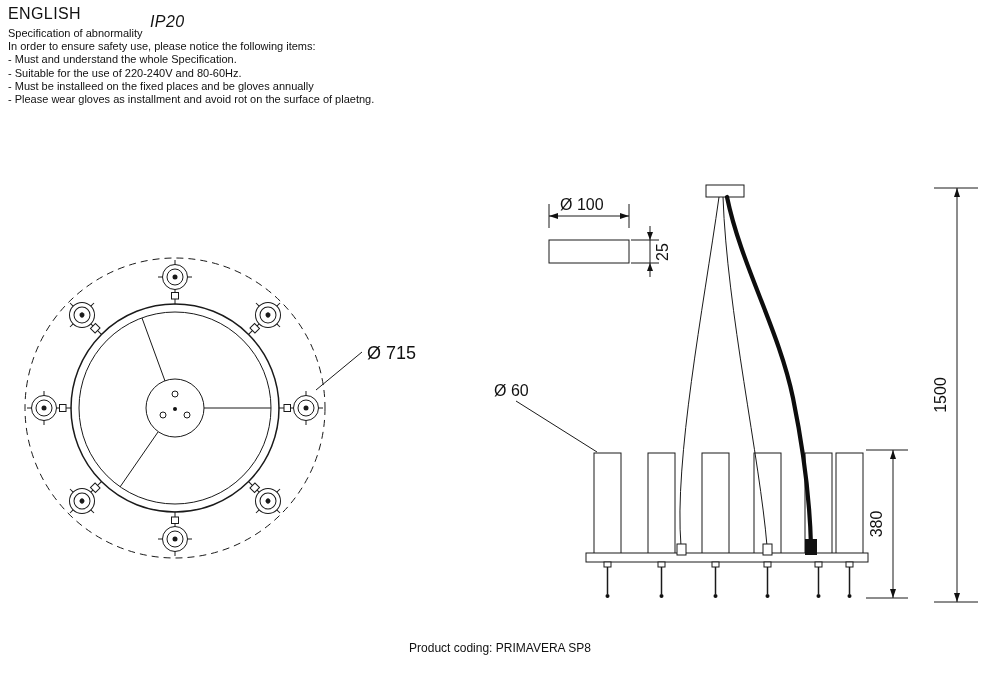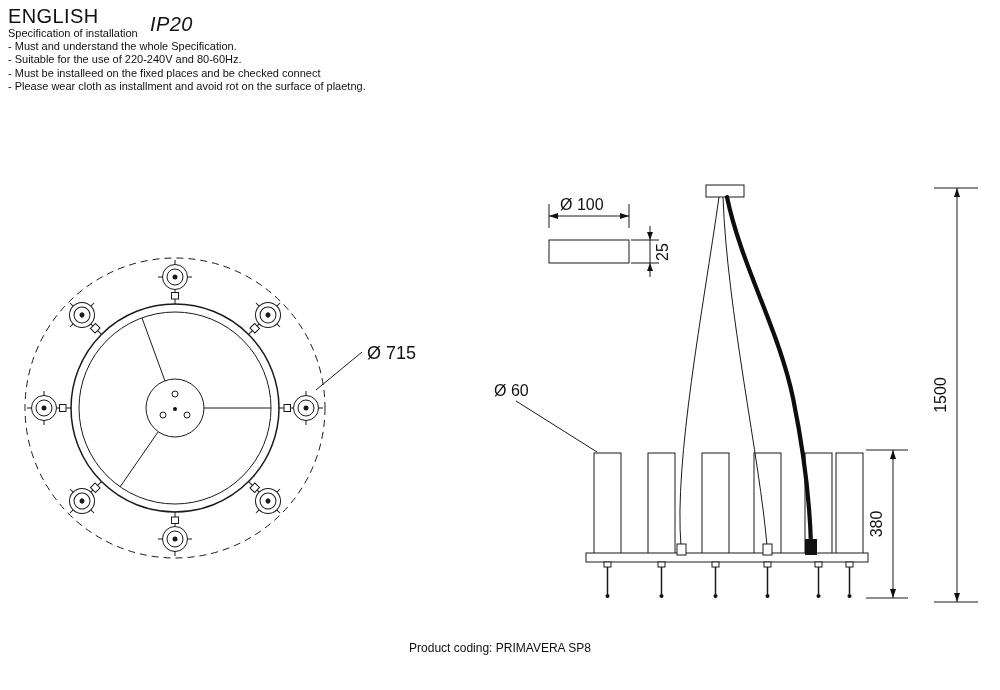--- a/index.html
+++ b/index.html
@@ -1,18 +1,18 @@
 <!DOCTYPE html>
 <html><head>
 <meta charset="utf-8">
 <style>
   html,body{margin:0;padding:0;background:#fff;}
   .page{position:relative;width:1000px;height:690px;background:#ffffff;overflow:hidden;
         font-family:"Liberation Sans","DejaVu Sans",sans-serif;color:#111;}
-  .hdr{position:absolute;top:5px;left:8px;font-size:20px;letter-spacing:.4px;}
+  .hdr{position:absolute;top:5px;left:8px;font-size:16px;letter-spacing:.4px;}
   .hdr .ip{position:absolute;left:142px;top:8px;font-style:italic;}
   .spec{position:absolute;top:27px;left:8px;font-size:11px;line-height:13.2px;white-space:nowrap;}
   .footer{position:absolute;top:641px;left:0;width:100%;text-align:center;font-size:12px;}
   svg{position:absolute;top:0;left:0;}
   svg text{font-family:"Liberation Sans","DejaVu Sans",sans-serif;fill:#111;}
   .dim{font-size:16px;}
   .dim-lg{font-size:18px;}
   .s{stroke:#1a1a1a;stroke-width:1;fill:none;}
   .s15{stroke:#1a1a1a;stroke-width:1.5;fill:none;}
   .th{stroke:#0d0d0d;stroke-width:4.2;fill:none;stroke-linecap:round;}
@@ -24,25 +24,26 @@
 <body>
 
 <div class="page">
 
   <div class="hdr">
     <span>ENGLISH</span>
     <span class="ip">IP20</span>
   </div>
 
   <div class="spec">
-    <div>Specification of installation</div>
+    <div>Specification of abnormality</div>
+    <div>In order to ensure safety use, please notice the following items:</div>
     <div>- Must and understand the whole Specification.</div>
     <div>- Suitable for the use of 220-240V and 80-60Hz.</div>
-    <div>- Must be installeed on the fixed places and be checked connect</div>
-    <div>- Please wear cloth as installment and avoid rot on the surface of plaetng.</div>
+    <div>- Must be installeed on the fixed places and be gloves annually</div>
+    <div>- Please wear gloves as installment and avoid rot on the surface of plaetng.</div>
   </div>
 
   <svg width="1000" height="690" viewBox="0 0 1000 690">
     <defs>
       <g id="lamp" stroke="#1a1a1a" stroke-width="1" fill="none">
         <line x1="0" y1="-12.5" x2="0" y2="-17"></line>
         <line x1="-12.5" y1="0" x2="-17" y2="0"></line>
         <line x1="12.5" y1="0" x2="17" y2="0"></line>
         <circle r="12.5"></circle>
         <circle r="8"></circle>

